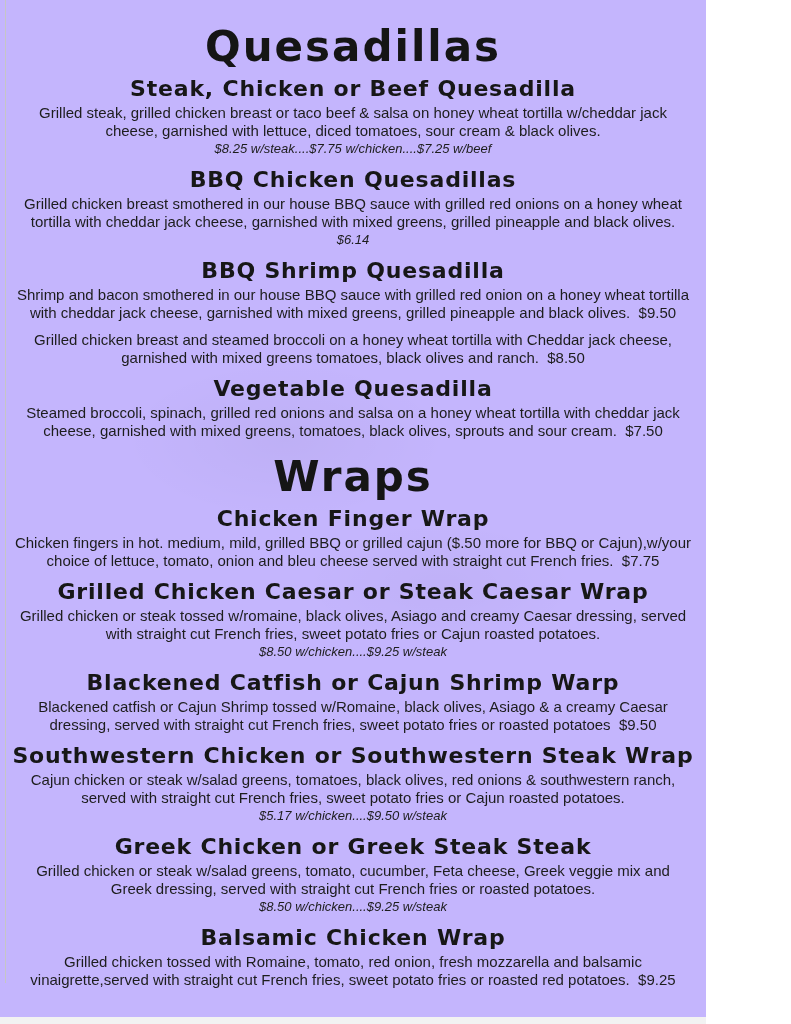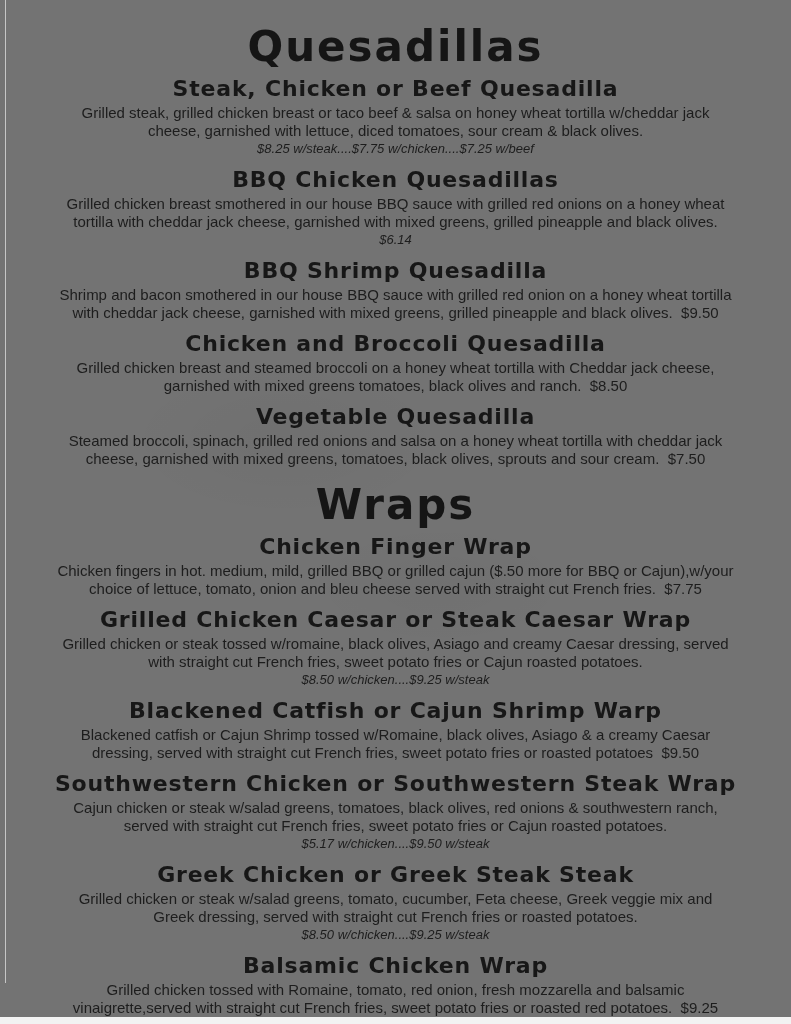--- a/index.html
+++ b/index.html
@@ -2,23 +2,23 @@
 <html><head>
 <meta charset="utf-8">
 <style>
   html, body {
     margin: 0;
     padding: 0;
     background: #ffffff;
   }
   .page {
     position: relative;
-    width: 791px;
+    width: 706px;
     height: 1024px;
-    background: #737373;
+    background: #c4b5fd;
     overflow: hidden;
     font-family: "Liberation Sans", sans-serif;
     color: #1d1d1d;
   }
   .scan-line-left {
     position: absolute;
     left: 5px;
     top: 0;
     width: 1px;
     height: 96%;
@@ -124,21 +124,20 @@
         <p class="item-price">$6.14</p>
       </div>
 
       <div class="item">
         <h3 class="item-name">BBQ Shrimp Quesadilla</h3>
         <p class="item-desc">Shrimp and bacon smothered in our house BBQ sauce with grilled red onion on a honey wheat tortilla
 with cheddar jack cheese, garnished with mixed greens, grilled pineapple and black olives.&nbsp; $9.50</p>
       </div>
 
       <div class="item">
-        <h3 class="item-name">Chicken and Broccoli Quesadilla</h3>
         <p class="item-desc">Grilled chicken breast and steamed broccoli on a honey wheat tortilla with Cheddar jack cheese,
 garnished with mixed greens tomatoes, black olives and ranch.&nbsp; $8.50</p>
       </div>
 
       <div class="item">
         <h3 class="item-name">Vegetable Quesadilla</h3>
         <p class="item-desc">Steamed broccoli, spinach, grilled red onions and salsa on a honey wheat tortilla with cheddar jack
 cheese, garnished with mixed greens, tomatoes, black olives, sprouts and sour cream.&nbsp; $7.50</p>
       </div>
     </div>

